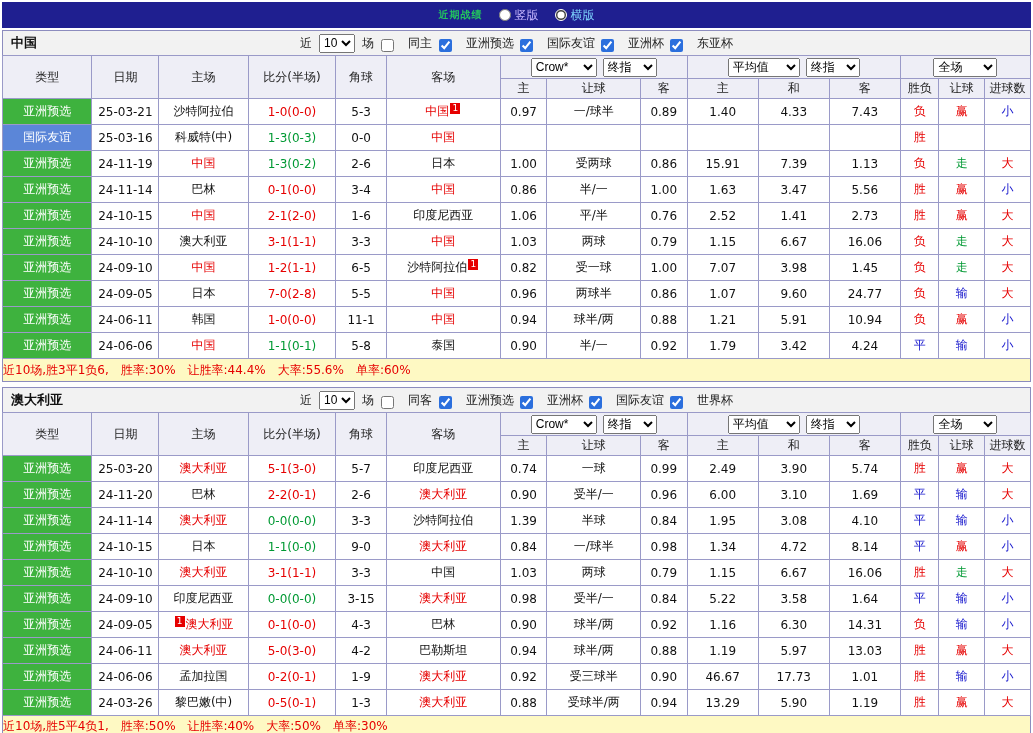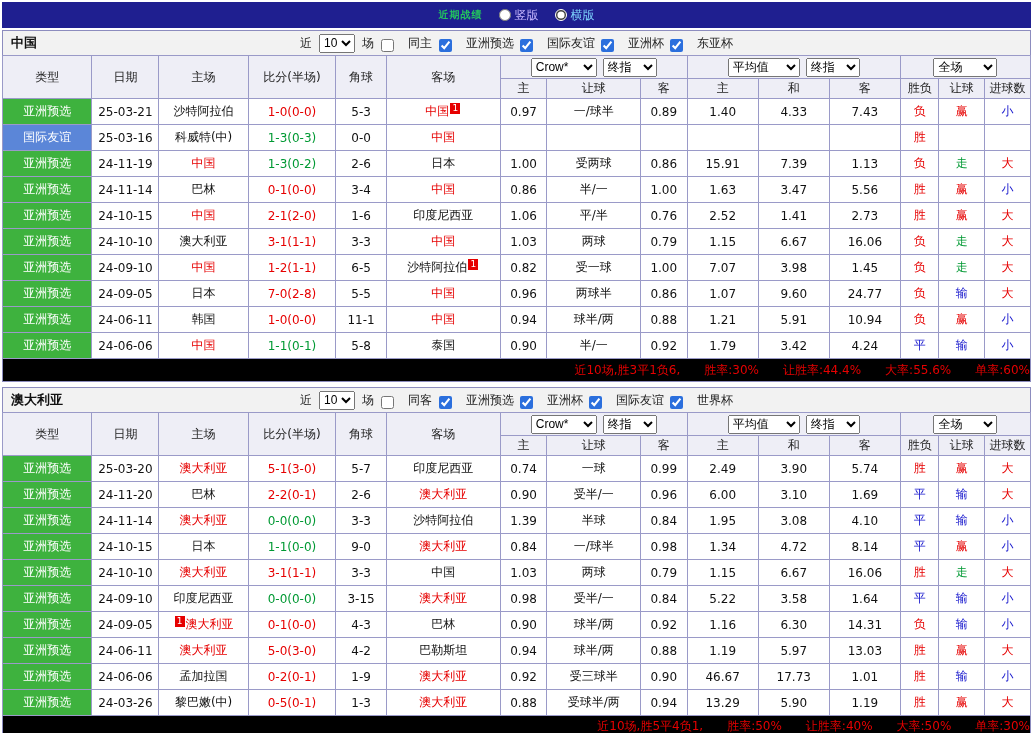--- a/index.html
+++ b/index.html
@@ -29,21 +29,21 @@
   tr.hrow2 th{height:20px}
   thead select{font-size:12px;height:19px;margin:0 1px;vertical-align:middle}
   tbody td{height:26px;background:#fff;color:#111}
   td.typecell{color:#fff}
   td.typecell.g{background:#3eb23e}
   td.typecell.b{background:#5b86d8}
   .red{color:#e60000}
   .green{color:#009933}
   .blue{color:#1414cc}
   .badge{display:inline-block;background:#e60000;color:#fff;font-size:9px;line-height:11px;min-width:10px;padding:0 1px;margin:0 1px;position:relative;top:-4px}
-  .summary{border:1px solid #8c8cbe;border-top:none;height:23px;display:flex;align-items:center;justify-content:flex-end;gap:24px;color:#e60000;background:#000000}
+  .summary{border:1px solid #8c8cbe;border-top:none;height:23px;display:flex;align-items:center;justify-content:flex-start;gap:12px;color:#e60000;background:#fef9c3}
   .section:last-of-type .summary{border-bottom:2px solid #55558f}
 </style>
 </head>
 <body>
 
 <div class="topbar">
   <span class="title">近期战绩</span>
   <label>
     <input type="radio" name="layout" style="">
     <span>竖版</span>

